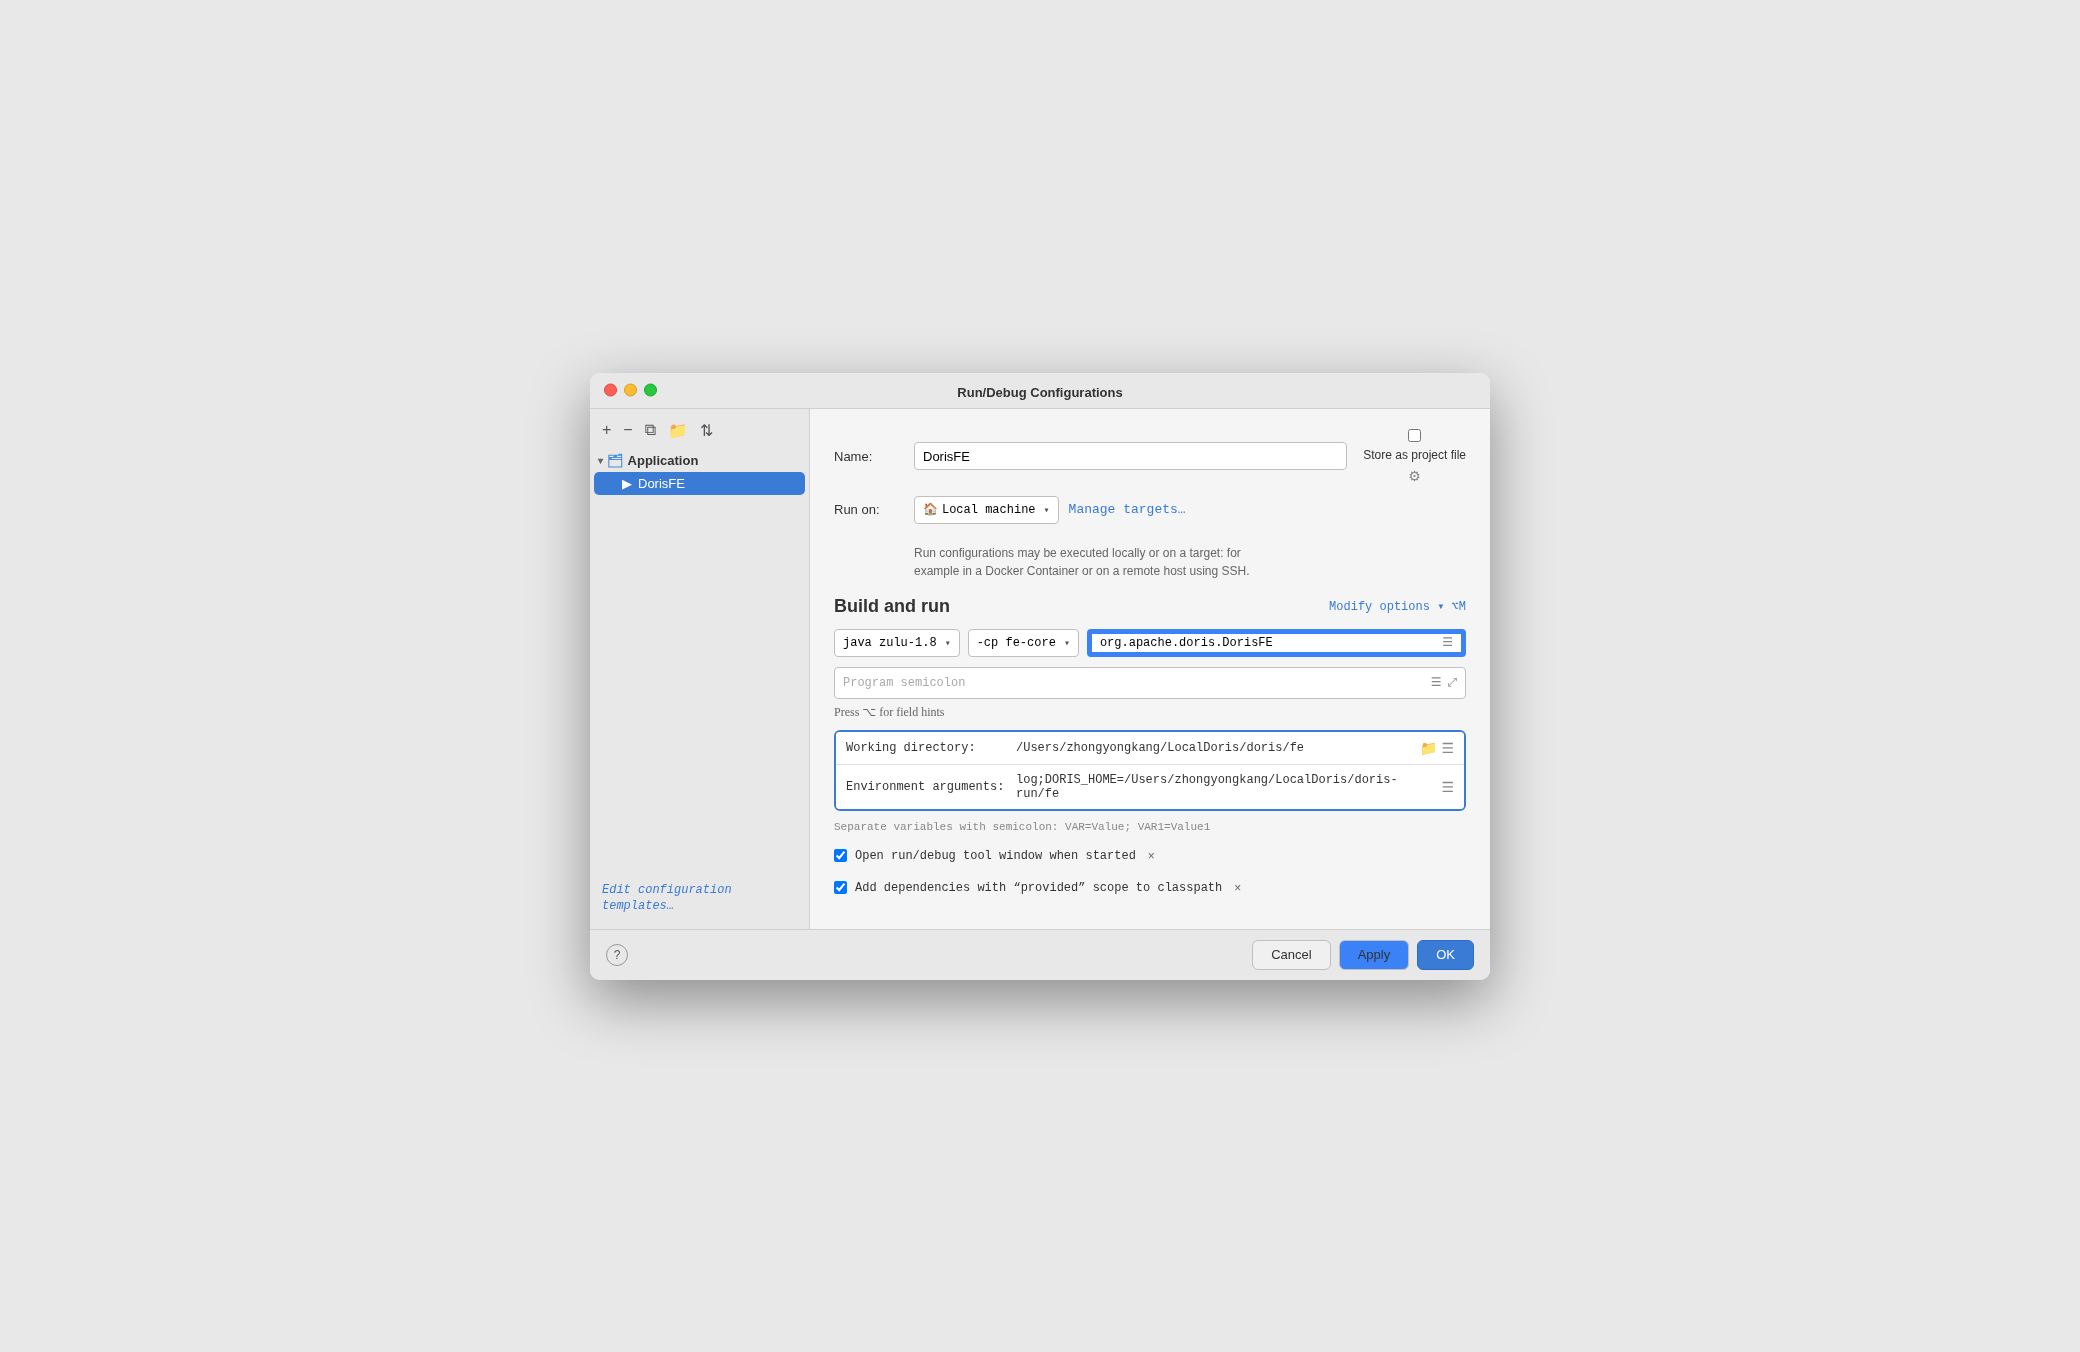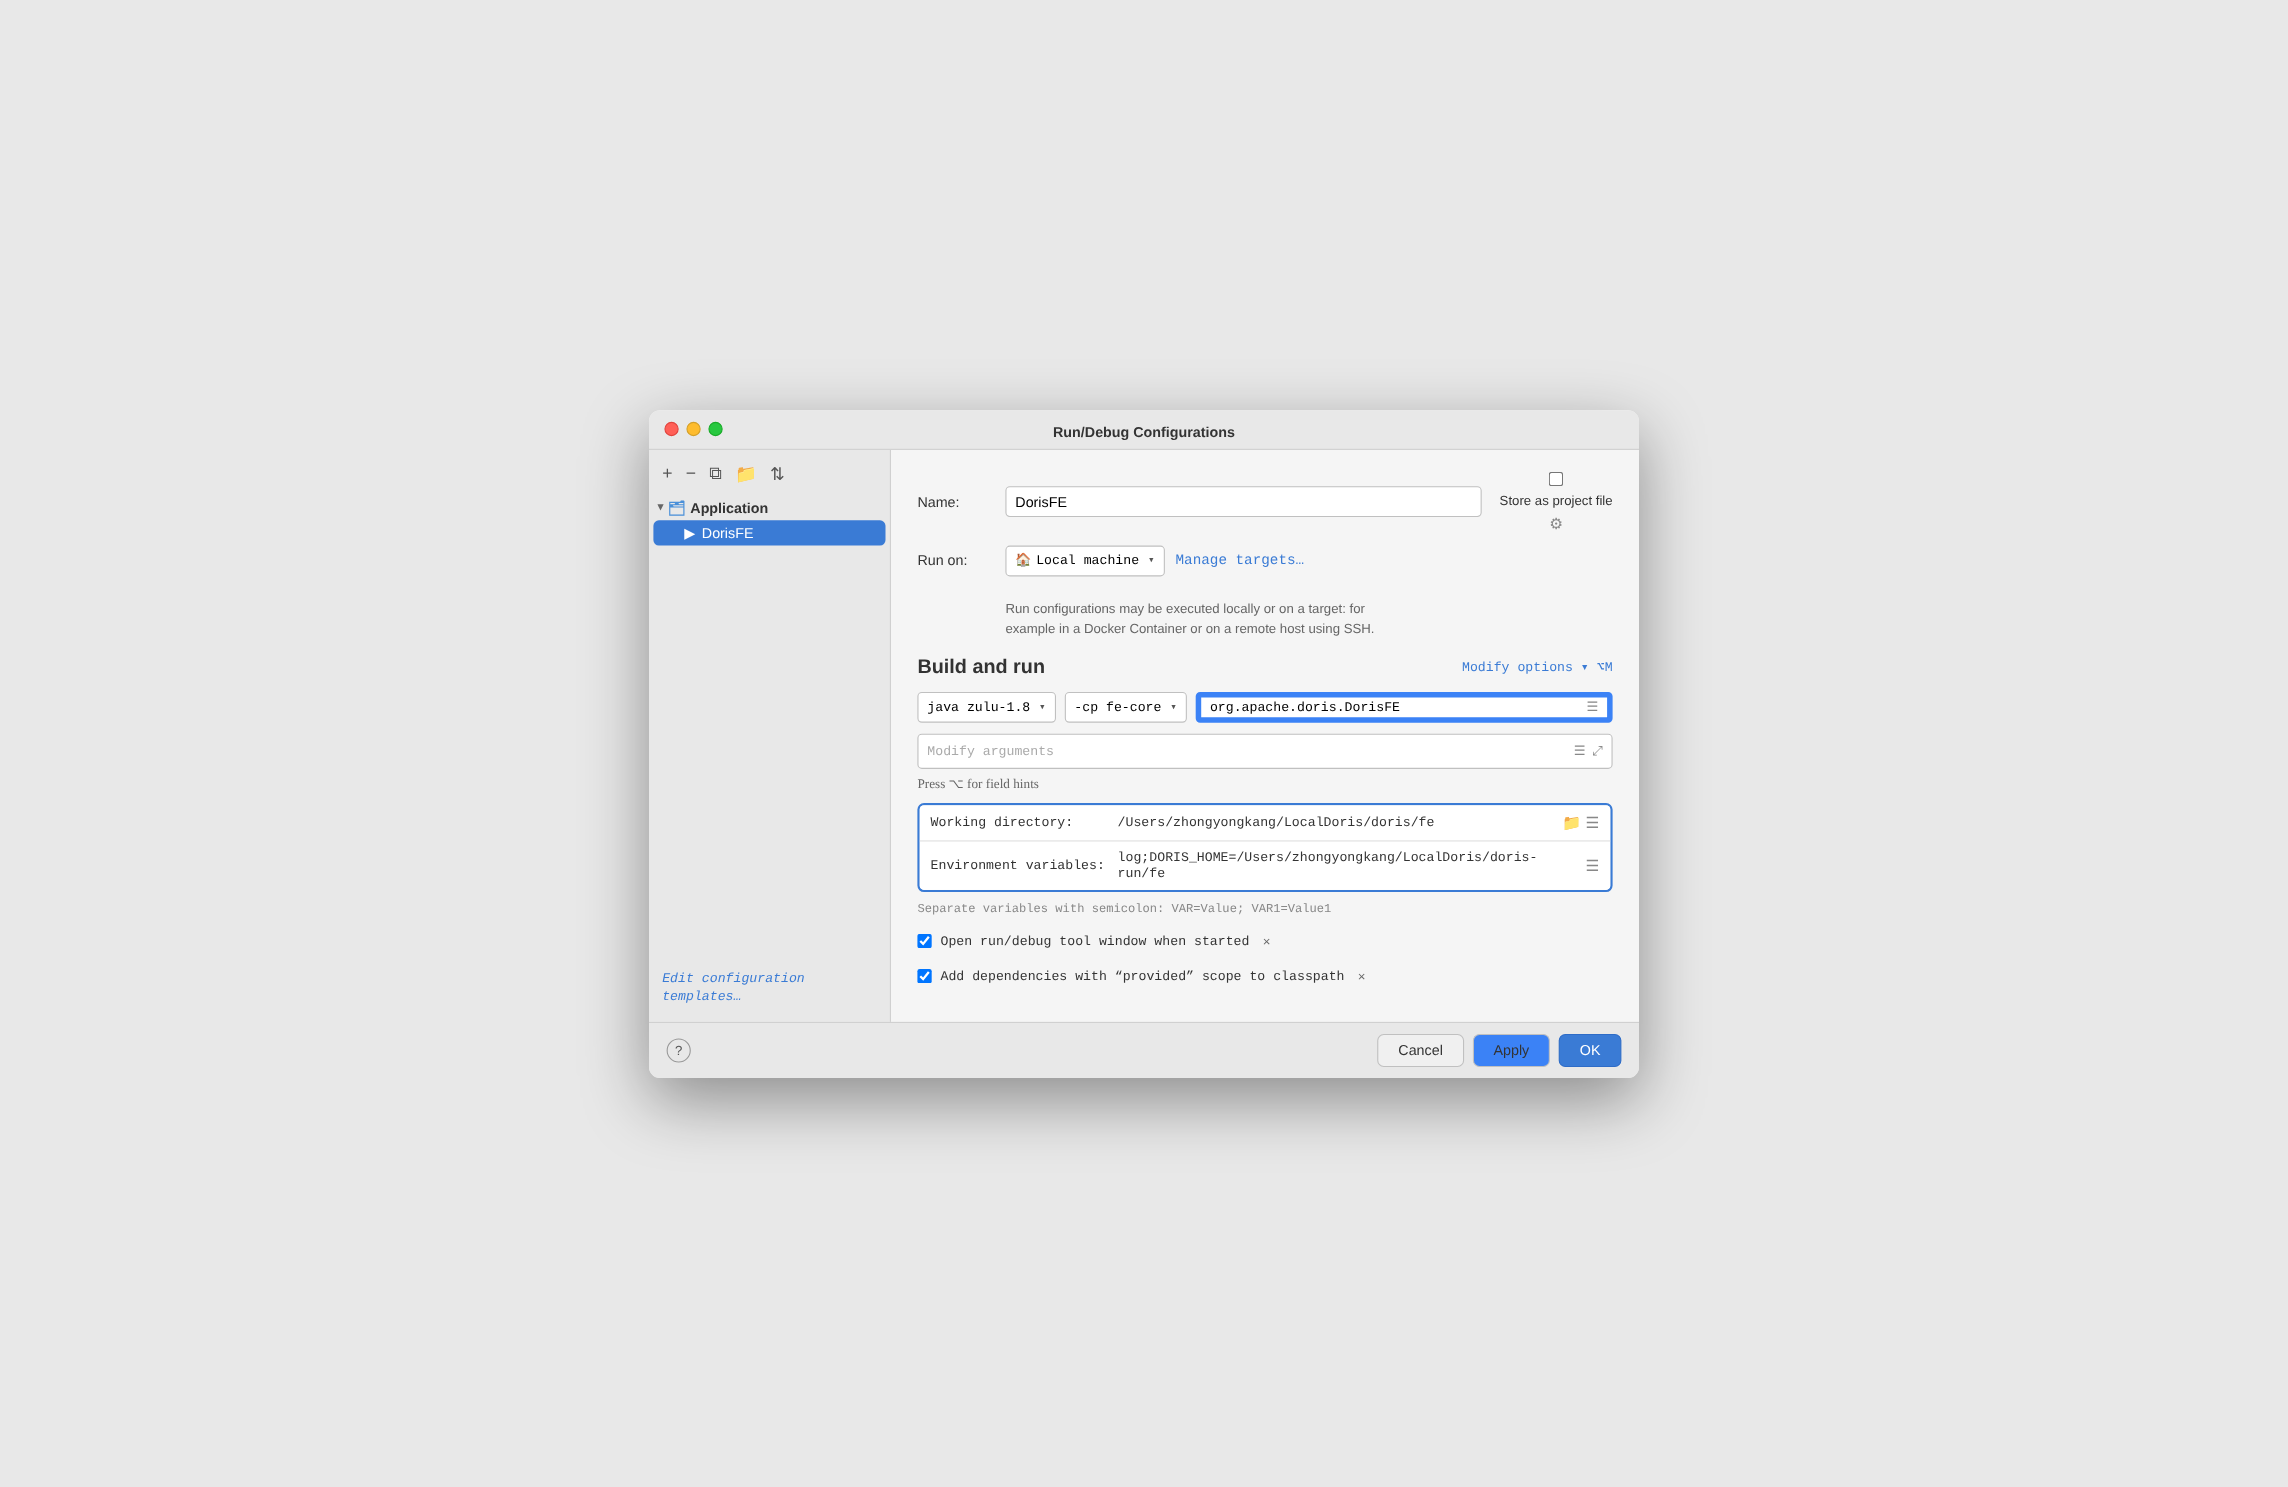--- a/index.html
+++ b/index.html
@@ -560,21 +560,21 @@
           <span class="chevron-down">▾</span>
         </div>
         <div class="main-class-field">
           <span>org.apache.doris.DorisFE</span>
           <span style="color:#888;">☰</span>
         </div>
       </div>
 
       <div class="program-args-row">
         <div class="program-args-input" style="width:100%;">
-          <span style="color:#aaa; font-family: 'Courier New', monospace; font-size:12px;">Modify arguments</span>
+          <span style="color:#aaa; font-family: 'Courier New', monospace; font-size:12px;">Program semicolon</span>
           <div style="display:flex;gap:6px;align-items:center;">
             <span style="color:#888;">☰</span>
             <span style="color:#888;">⤢</span>
           </div>
         </div>
       </div>
 
       <div class="field-hint">Press ⌥ for field hints</div>
 
       <div class="highlighted-section">
@@ -582,21 +582,21 @@
         <div class="highlighted-row">
           <span class="field-label-mono">Working directory:</span>
           <span class="field-value-mono">/Users/zhongyongkang/LocalDoris/doris/fe</span>
           <div class="field-icons">
             <span>📁</span>
             <span>☰</span>
           </div>
         </div>
 
         <div class="highlighted-row">
-          <span class="field-label-mono">Environment variables:</span>
+          <span class="field-label-mono">Environment arguments:</span>
           <span class="field-value-mono">log;DORIS_HOME=/Users/zhongyongkang/LocalDoris/doris-run/fe</span>
           <div class="field-icons">
             <span>☰</span>
           </div>
         </div>
       </div>
 
       <div class="separator-text">Separate variables with semicolon: VAR=Value; VAR1=Value1</div>
 
       <div class="checkbox-row">

